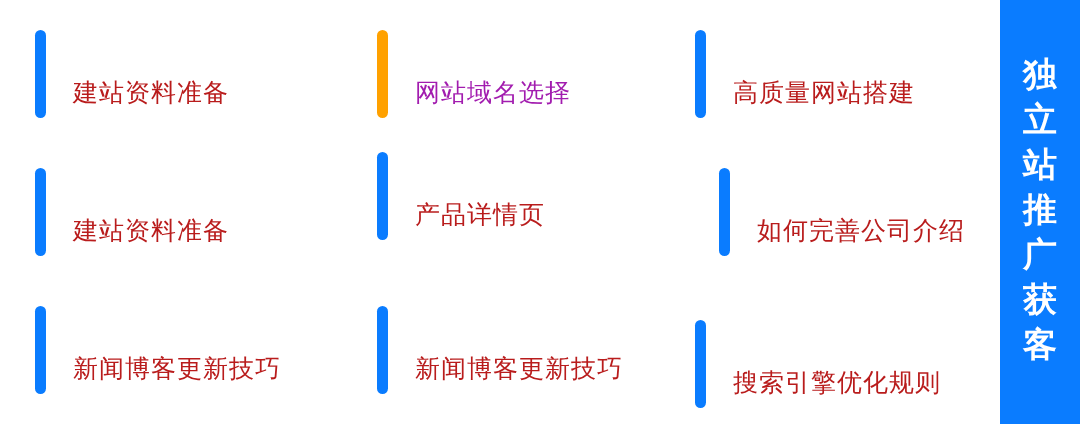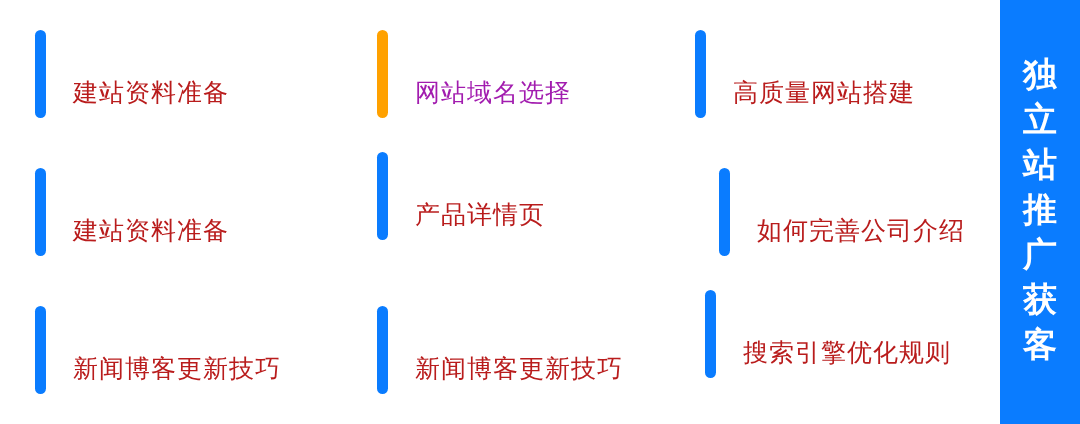--- a/index.html
+++ b/index.html
@@ -44,21 +44,21 @@
   </div>
 
   <div class="item" style="left:35px;top:306px;text-align:center;">
     <div class="bar"></div>
     <div class="label">新闻博客更新技巧</div>
   </div>
   <div class="item" style="left:377px;top:306px;">
     <div class="bar"></div>
     <div class="label">新闻博客更新技巧</div>
   </div>
-  <div class="item" style="left:695px;top:290px;margin-left:10px;">
+  <div class="item" style="left:695px;top:320px;">
     <div class="bar"></div>
     <div class="label">搜索引擎优化规则</div>
   </div>
 </div>
 
 <div class="side">
   <div class="side-title">
     <span>独</span>
     <span>立</span>
     <span>站</span>

